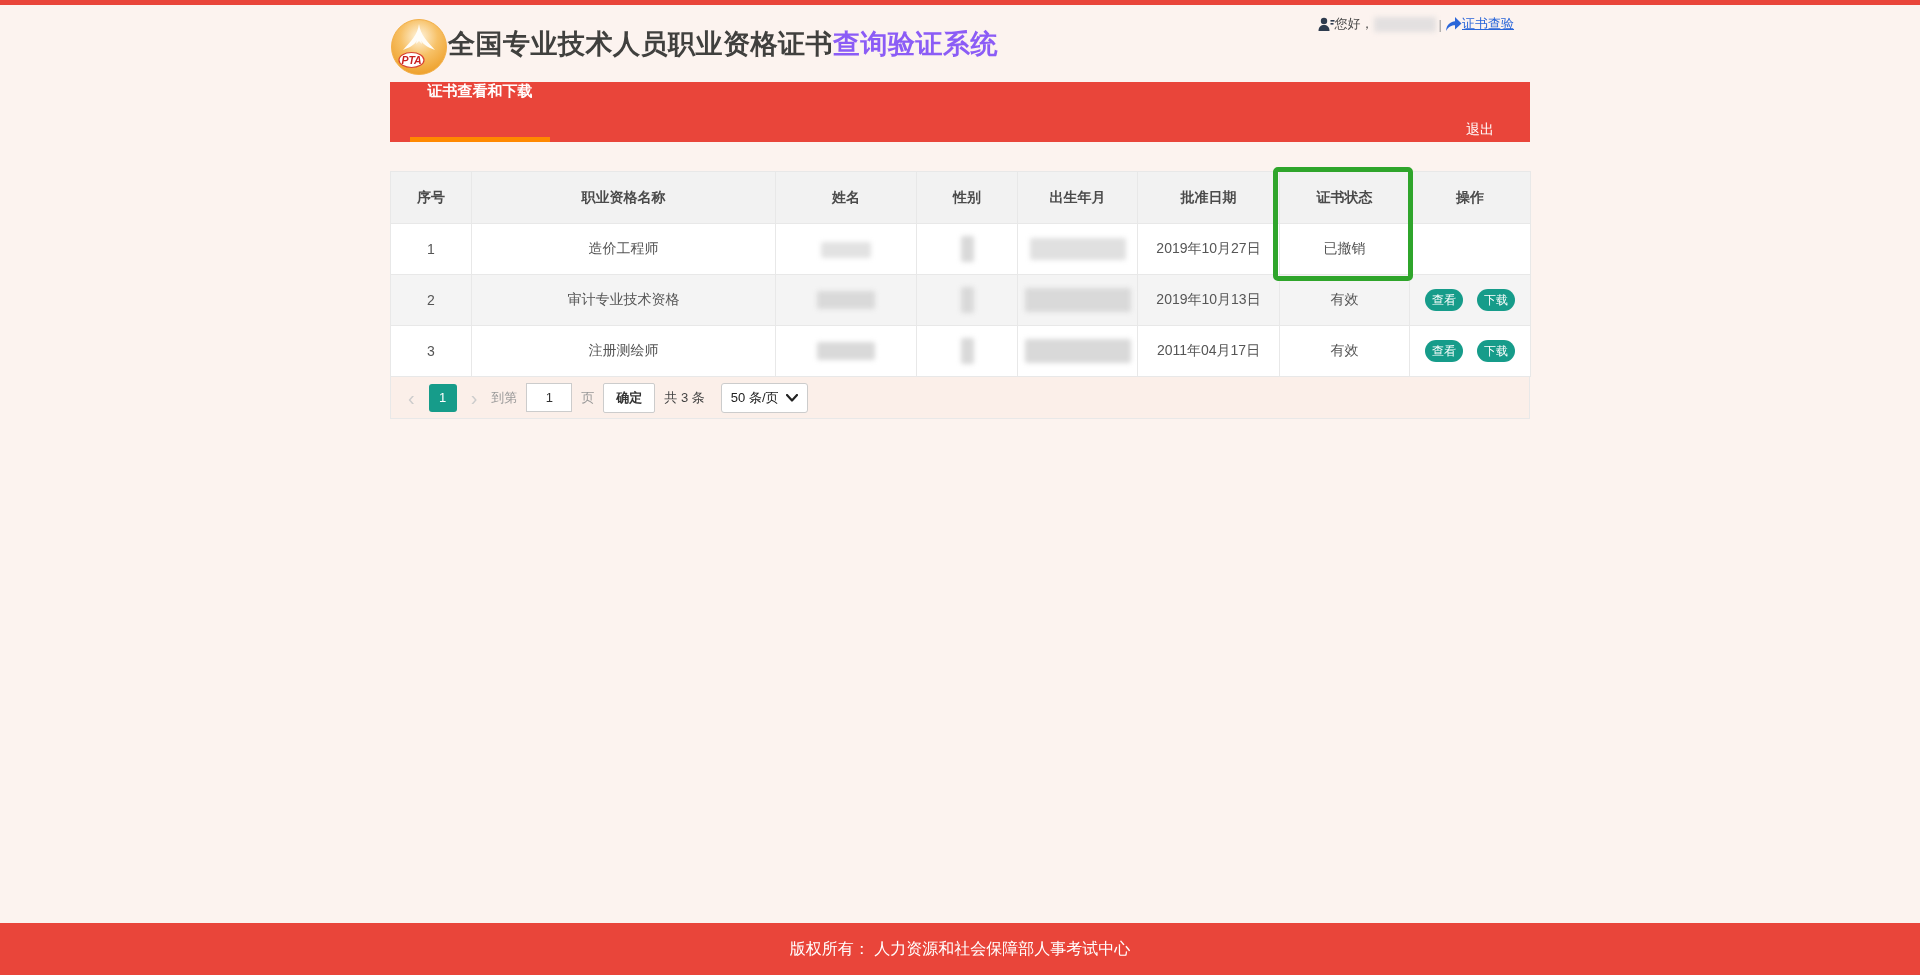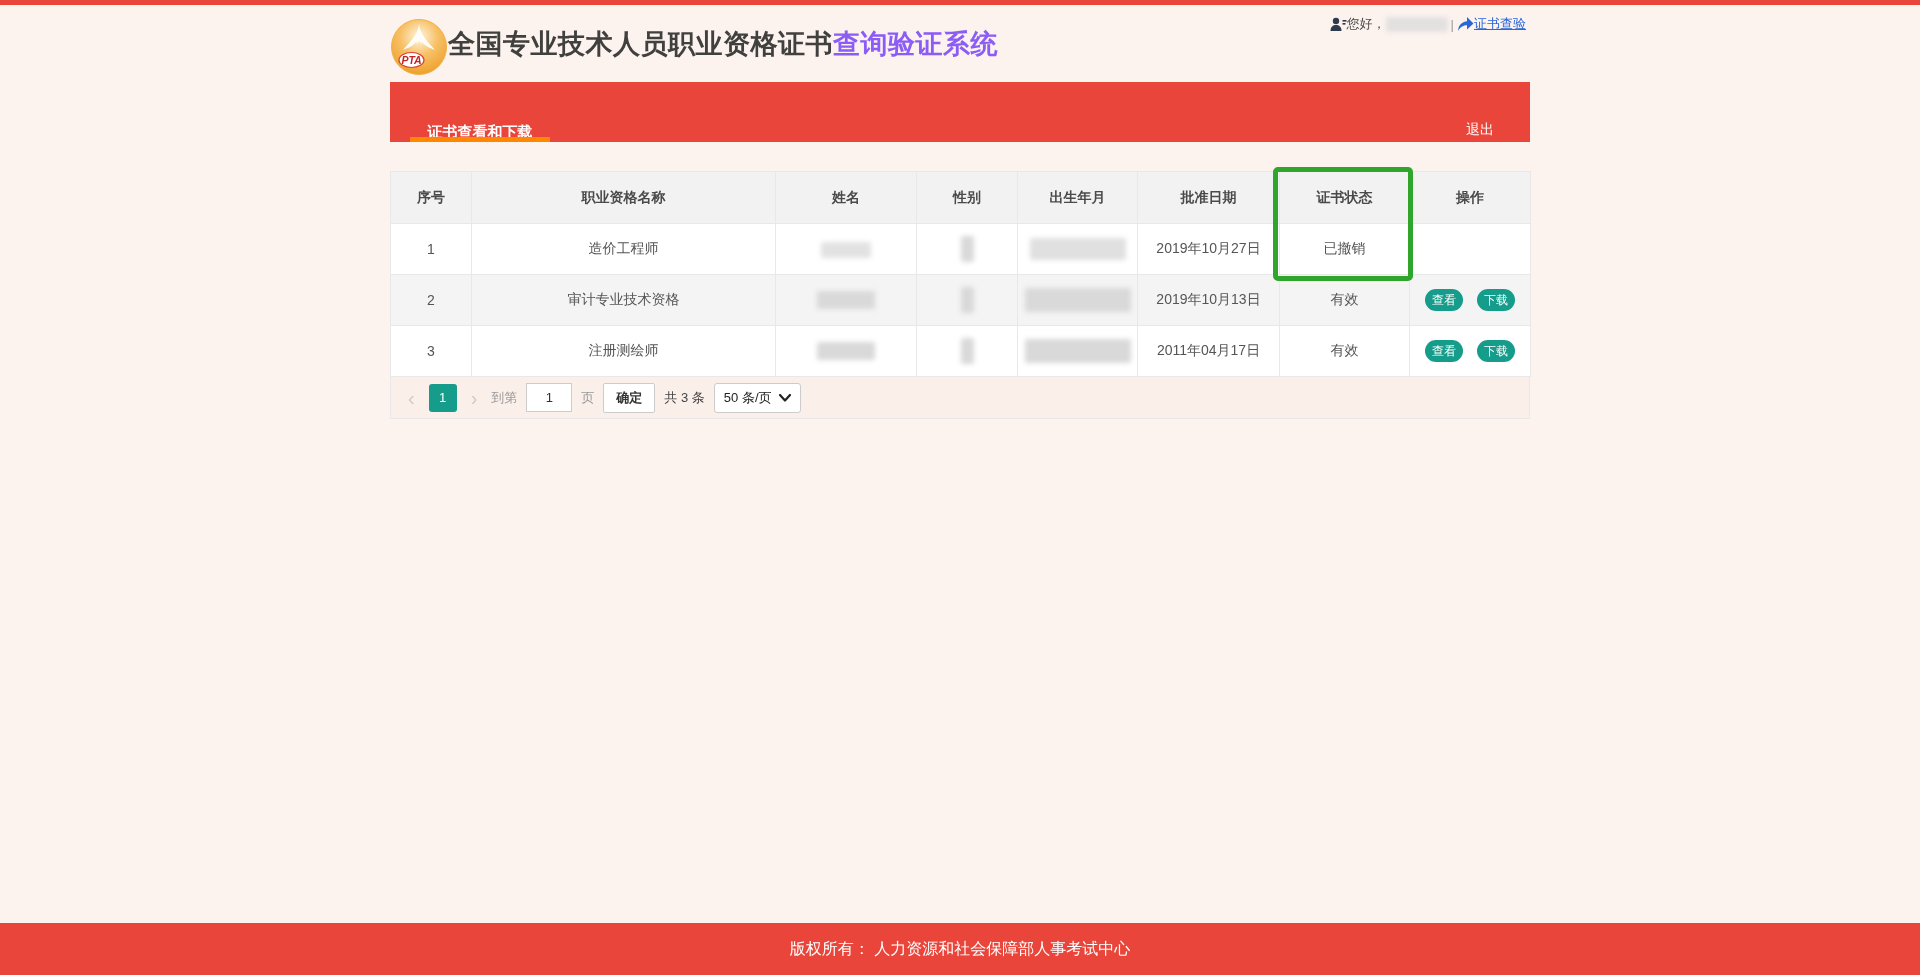--- a/index.html
+++ b/index.html
@@ -12,42 +12,42 @@
   }
   .top-accent { height: 5px; background: #e9453a; }
   .container { width: 1140px; margin: 0 auto; }
 
   
   .header { position: relative; height: 77px; display: flex; align-items: center; }
   .logo { width: 58px; height: 58px; flex: 0 0 58px; margin-top: 6px; }
   .title { font-size: 27px; font-weight: bold; color: #40403e; letter-spacing: 0.5px; white-space: nowrap; }
   .title .accent { color: #8b5cf6; }
   .greeting {
-    position: absolute; right: 4px; top: 10px;
+    position: absolute; right: 16px; top: 10px;
     display: flex; align-items: center; 
     font-size: 13px; color: #4a4a4a;
   }
   .greeting svg { display: block; }
   .sep { color: #999; margin: 0 3px; }
   .verify-link { color: #2a66d9; text-decoration: underline; cursor: pointer; }
 
   
   .blur { display: inline-block; background: #d9d9d9; filter: blur(2.5px); border-radius: 2px; vertical-align: middle; }
   .blur-user { width: 62px; height: 15px; background: #e3e0e0; }
   .blur-name { width: 58px; height: 18px; }
   .blur-gender { width: 13px; height: 26px; }
   .blur-birth { width: 106px; height: 24px; }
   .r1 .blur-name { width: 50px; height: 16px; background: #e2e2e2; }
   .r1 .blur-birth { width: 96px; height: 22px; background: #e0e0e0; }
 
   
   .nav { height: 60px; background: #e9453a; display: flex; align-items: stretch; }
   .nav-tab {
     position: relative; margin-left: 20px; width: 140px;
-    display: flex; align-items: flex-end; justify-content: center;
+    display: flex; align-items: flex-start; justify-content: center;
     color: #fff; font-size: 15px; font-weight: bold; cursor: pointer;
   }
   .nav-tab .underline { position: absolute; left: 0; right: 0; bottom: 0; height: 5px; background: #ff8800; }
   .nav-logout { margin-left: auto; margin-right: 36px; align-self: center; color: #fff; font-size: 14px; cursor: pointer; margin-top: 36px; }
 
   
   .main { margin-top: 29px; }
   .card { position: relative; }
   table.cert-table {
     width: 1140px; border-collapse: collapse; table-layout: fixed;
@@ -90,21 +90,21 @@
   }
   .pg-confirm {
     height: 30px; padding: 0 12px; background: #fff; border: 1px solid #ccc;
     border-radius: 2px; font-size: 13px; font-weight: bold; color: #333;
     cursor: pointer; font-family: inherit;
   }
   .pg-total { color: #444; }
   .pg-select {
     height: 30px; padding: 0 9px; background: #fff; border: 1px solid #ccc;
     border-radius: 3px; display: flex; align-items: center; gap: 7px;
-    color: #222; cursor: pointer;
+    color: #222; cursor: pointer; margin-left: 7px;
   }
 
   
   .footer {
     position: absolute; left: 0; bottom: 0; width: 100%; height: 52px;
     background: #e9453a; color: #fff; font-size: 16px;
     display: flex; align-items: center; justify-content: center;
   }
 </style>
 </head>

